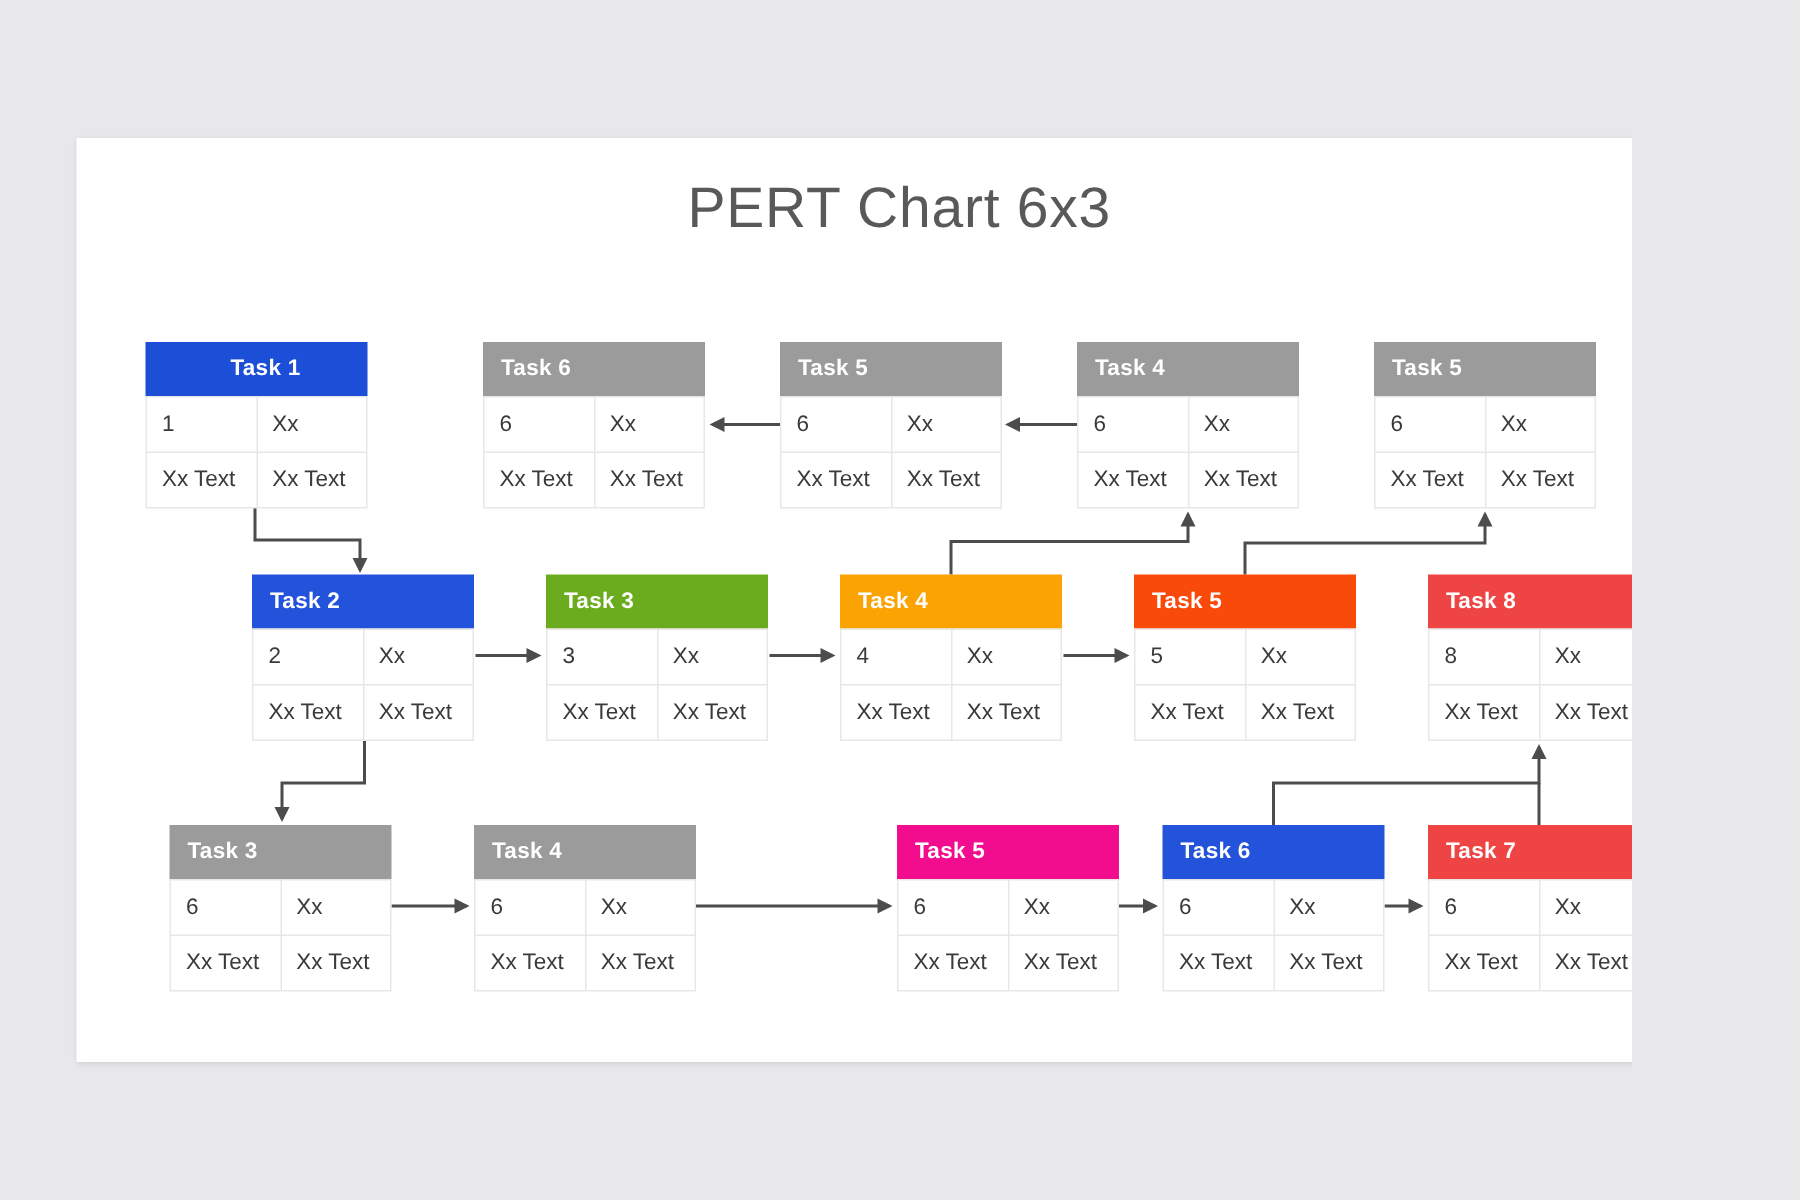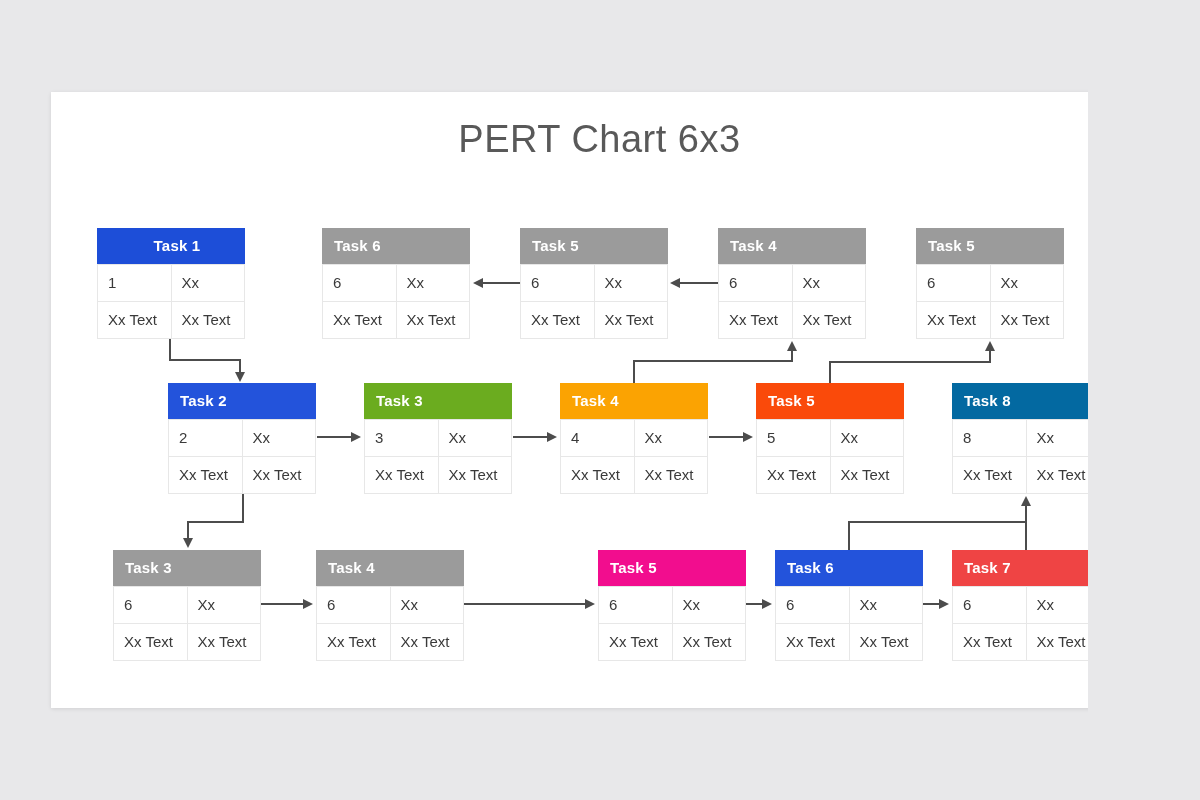--- a/index.html
+++ b/index.html
@@ -188,21 +188,21 @@
       <div class="task-box" style="left: 756px; top: 383px; width: 148px;">
     <div class="task-box-header" style="background: rgb(250, 74, 10); height: 36px; line-height: 36px;">Task 5</div>
     <div class="task-box-grid">
       <div class="cell" style="height: 36px; line-height: 36px;">5</div>
       <div class="cell" style="height: 36px; line-height: 36px;">Xx</div>
       <div class="cell" style="height: 36px; line-height: 36px;">Xx Text</div>
       <div class="cell" style="height: 36px; line-height: 36px;">Xx Text</div>
     </div>
   </div>
       <div class="task-box" style="left: 952px; top: 383px; width: 148px;">
-    <div class="task-box-header" style="background: #0369a1; height: 36px; line-height: 36px;">Task 8</div>
+    <div class="task-box-header" style="background: #ef4444; height: 36px; line-height: 36px;">Task 8</div>
     <div class="task-box-grid">
       <div class="cell" style="height: 36px; line-height: 36px;">8</div>
       <div class="cell" style="height: 36px; line-height: 36px;">Xx</div>
       <div class="cell" style="height: 36px; line-height: 36px;">Xx Text</div>
       <div class="cell" style="height: 36px; line-height: 36px;">Xx Text</div>
     </div>
   </div>
       <div class="task-box" style="left: 113px; top: 550px; width: 148px;">
     <div class="task-box-header" style="background: rgb(155, 155, 155); height: 36px; line-height: 36px;">Task 3</div>
     <div class="task-box-grid">

